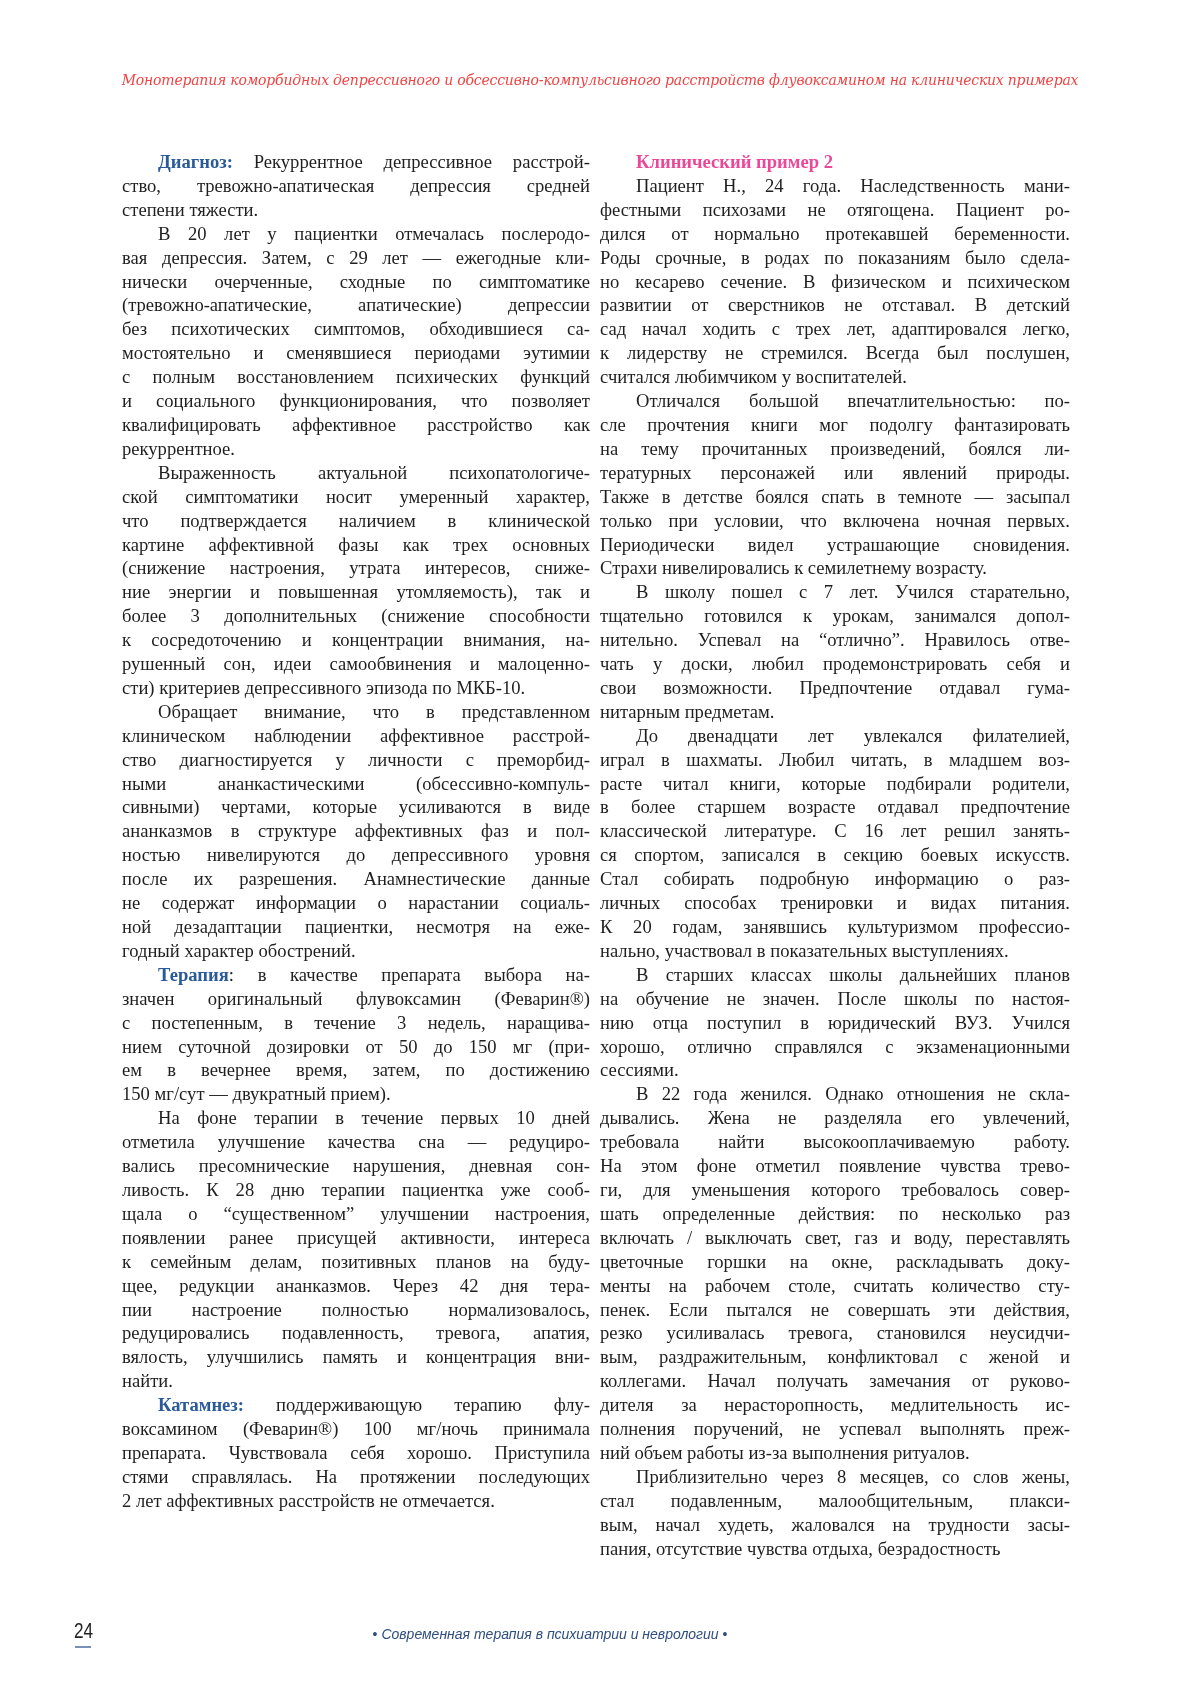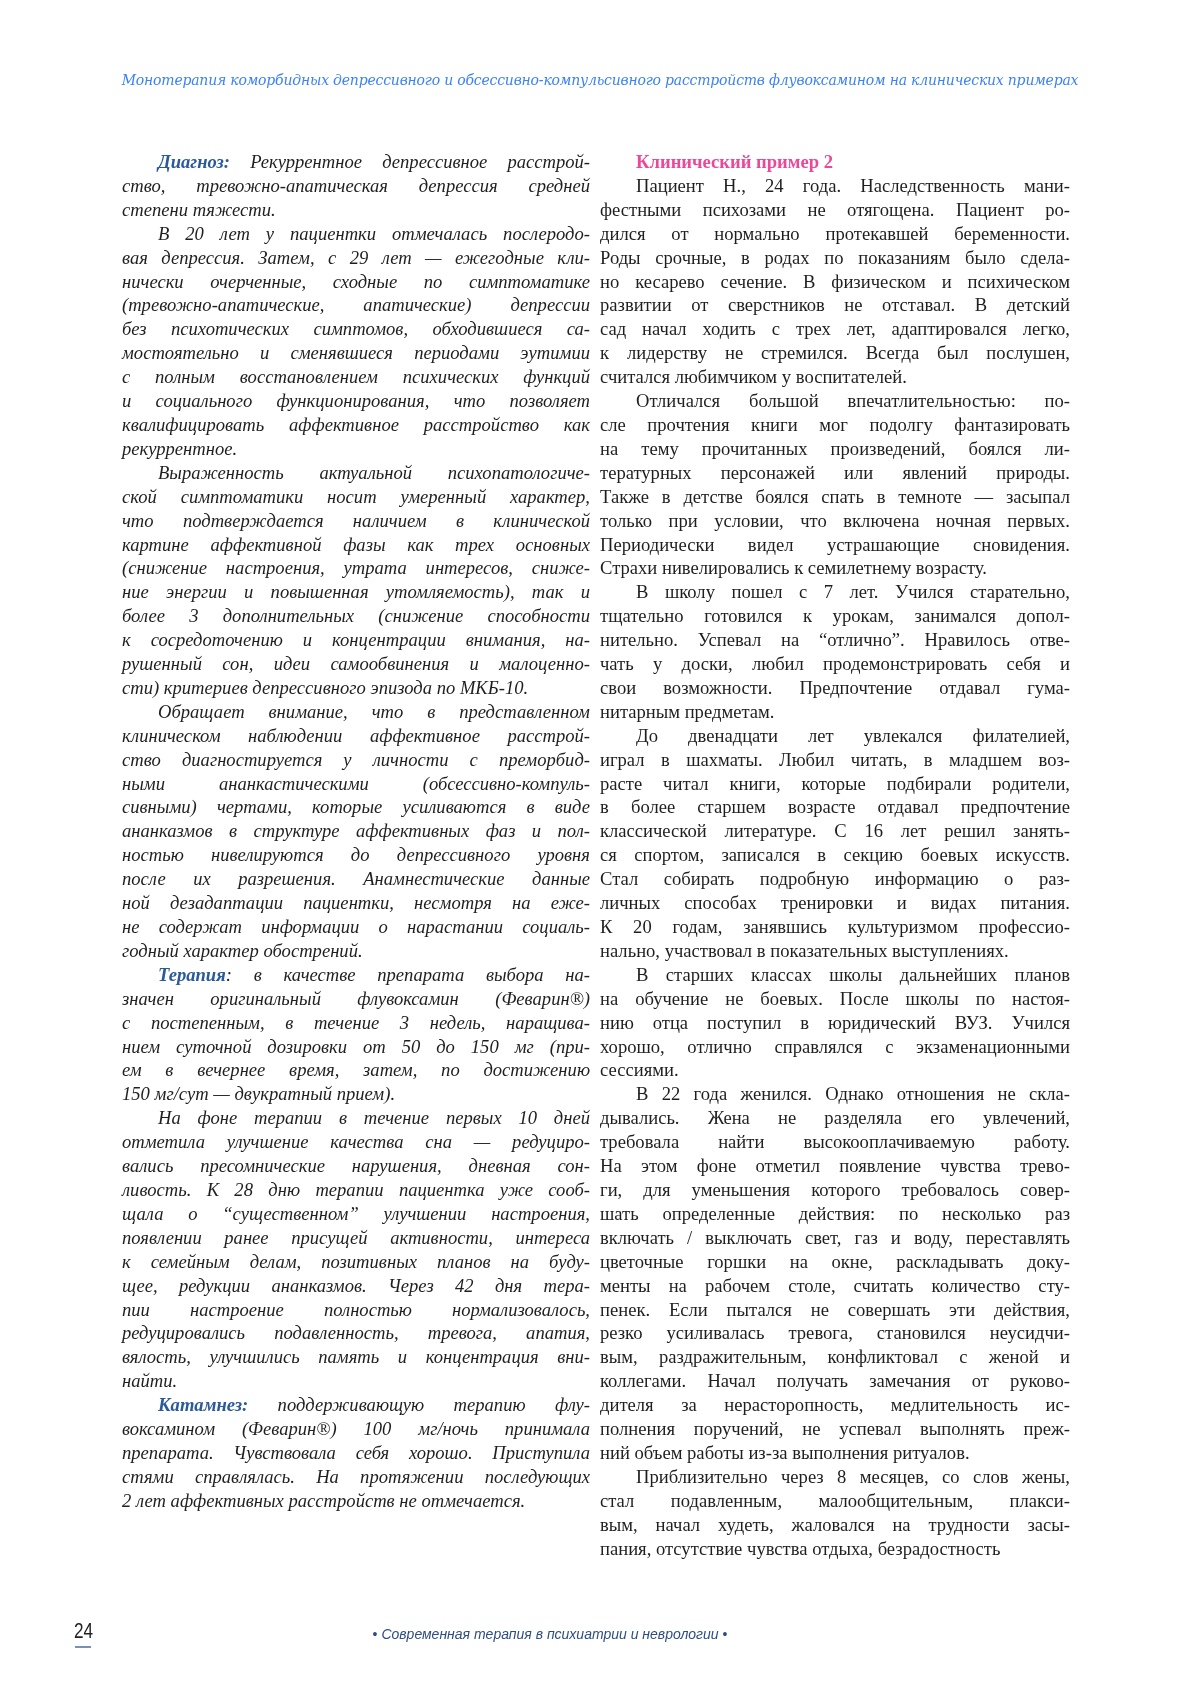--- a/index.html
+++ b/index.html
@@ -1,27 +1,27 @@
 <!DOCTYPE html>
 <html><head>
 <meta charset="utf-8">
 <style>
   html, body { margin: 0; padding: 0; background: #ffffff; }
   body { width: 1200px; height: 1697px; position: relative; overflow: hidden; }
   .running-header {
     position: absolute; top: 72px; left: 0; width: 1200px; text-align: center;
     font-family: "DejaVu Serif", serif; font-style: italic; font-size: 14px;
-    color: #3b82f6; letter-spacing: -0.2px;
+    color: #ef4444; letter-spacing: -0.2px;
   }
   .col {
     position: absolute; top: 150px; width: 468px;
     font-family: "Liberation Serif", serif; font-size: 18.6px; line-height: 23.9px;
     color: #1f1f1f; text-align: justify;
   }
-  .col.left { left: 122px; font-style: italic; }
+  .col.left { left: 122px; }
   .col.right { left: 600px; width: 470px; }
   .para { margin: 0; text-indent: 0; }
   .line { display: block; white-space: nowrap; text-align-last: justify; }
   .line.last { text-align-last: left; }
   .lbl { color: #2a5a99; font-weight: bold; }
   .heading { color: #ec4899; font-weight: bold; display: block; }
   .footer-page {
     position: absolute; top: 1618px; left: 74px;
     font-family: "Liberation Sans", sans-serif; font-size: 22px; color: #222;
     transform: scaleX(0.78); transform-origin: left top;
@@ -72,22 +72,22 @@
     </div>
     <div class="para">
       <span class="line" style="padding-left: 36px;">Обращает внимание, что в представленном</span>
       <span class="line">клиническом наблюдении аффективное расстрой-</span>
       <span class="line">ство диагностируется у личности с преморбид-</span>
       <span class="line">ными ананкастическими (обсессивно-компуль-</span>
       <span class="line">сивными) чертами, которые усиливаются в виде</span>
       <span class="line">ананказмов в структуре аффективных фаз и пол-</span>
       <span class="line">ностью нивелируются до депрессивного уровня</span>
       <span class="line">после их разрешения. Анамнестические данные</span>
+      <span class="line">не содержат информации о нарастании социаль-</span>
       <span class="line">ной дезадаптации пациентки, несмотря на еже-</span>
-      <span class="line">не содержат информации о нарастании социаль-</span>
       <span class="line last">годный характер обострений.</span>
     </div>
     <div class="para">
       <span class="line" style="padding-left: 36px;"><span class="lbl">Терапия</span><span>: в качестве препарата выбора на-</span></span>
       <span class="line">значен оригинальный флувоксамин (Феварин®)</span>
       <span class="line">с постепенным, в течение 3 недель, наращива-</span>
       <span class="line">нием суточной дозировки от 50 до 150 мг (при-</span>
       <span class="line">ем в вечернее время, затем, по достижению</span>
       <span class="line last">150 мг/сут — двукратный прием).</span>
     </div>
@@ -151,21 +151,21 @@
       <span class="line">в более старшем возрасте отдавал предпочтение</span>
       <span class="line">классической литературе. С 16 лет решил занять-</span>
       <span class="line">ся спортом, записался в секцию боевых искусств.</span>
       <span class="line">Стал собирать подробную информацию о раз-</span>
       <span class="line">личных способах тренировки и видах питания.</span>
       <span class="line">К 20 годам, занявшись культуризмом профессио-</span>
       <span class="line last">нально, участвовал в показательных выступлениях.</span>
     </div>
     <div class="para">
       <span class="line" style="padding-left: 36px;">В старших классах школы дальнейших планов</span>
-      <span class="line">на обучение не боевых. После школы по настоя-</span>
+      <span class="line">на обучение не значен. После школы по настоя-</span>
       <span class="line">нию отца поступил в юридический ВУЗ. Учился</span>
       <span class="line">хорошо, отлично справлялся с экзаменационными</span>
       <span class="line last">сессиями.</span>
     </div>
     <div class="para">
       <span class="line" style="padding-left: 36px;">В 22 года женился. Однако отношения не скла-</span>
       <span class="line">дывались. Жена не разделяла его увлечений,</span>
       <span class="line">требовала найти высокооплачиваемую работу.</span>
       <span class="line">На этом фоне отметил появление чувства трево-</span>
       <span class="line">ги, для уменьшения которого требовалось совер-</span>

